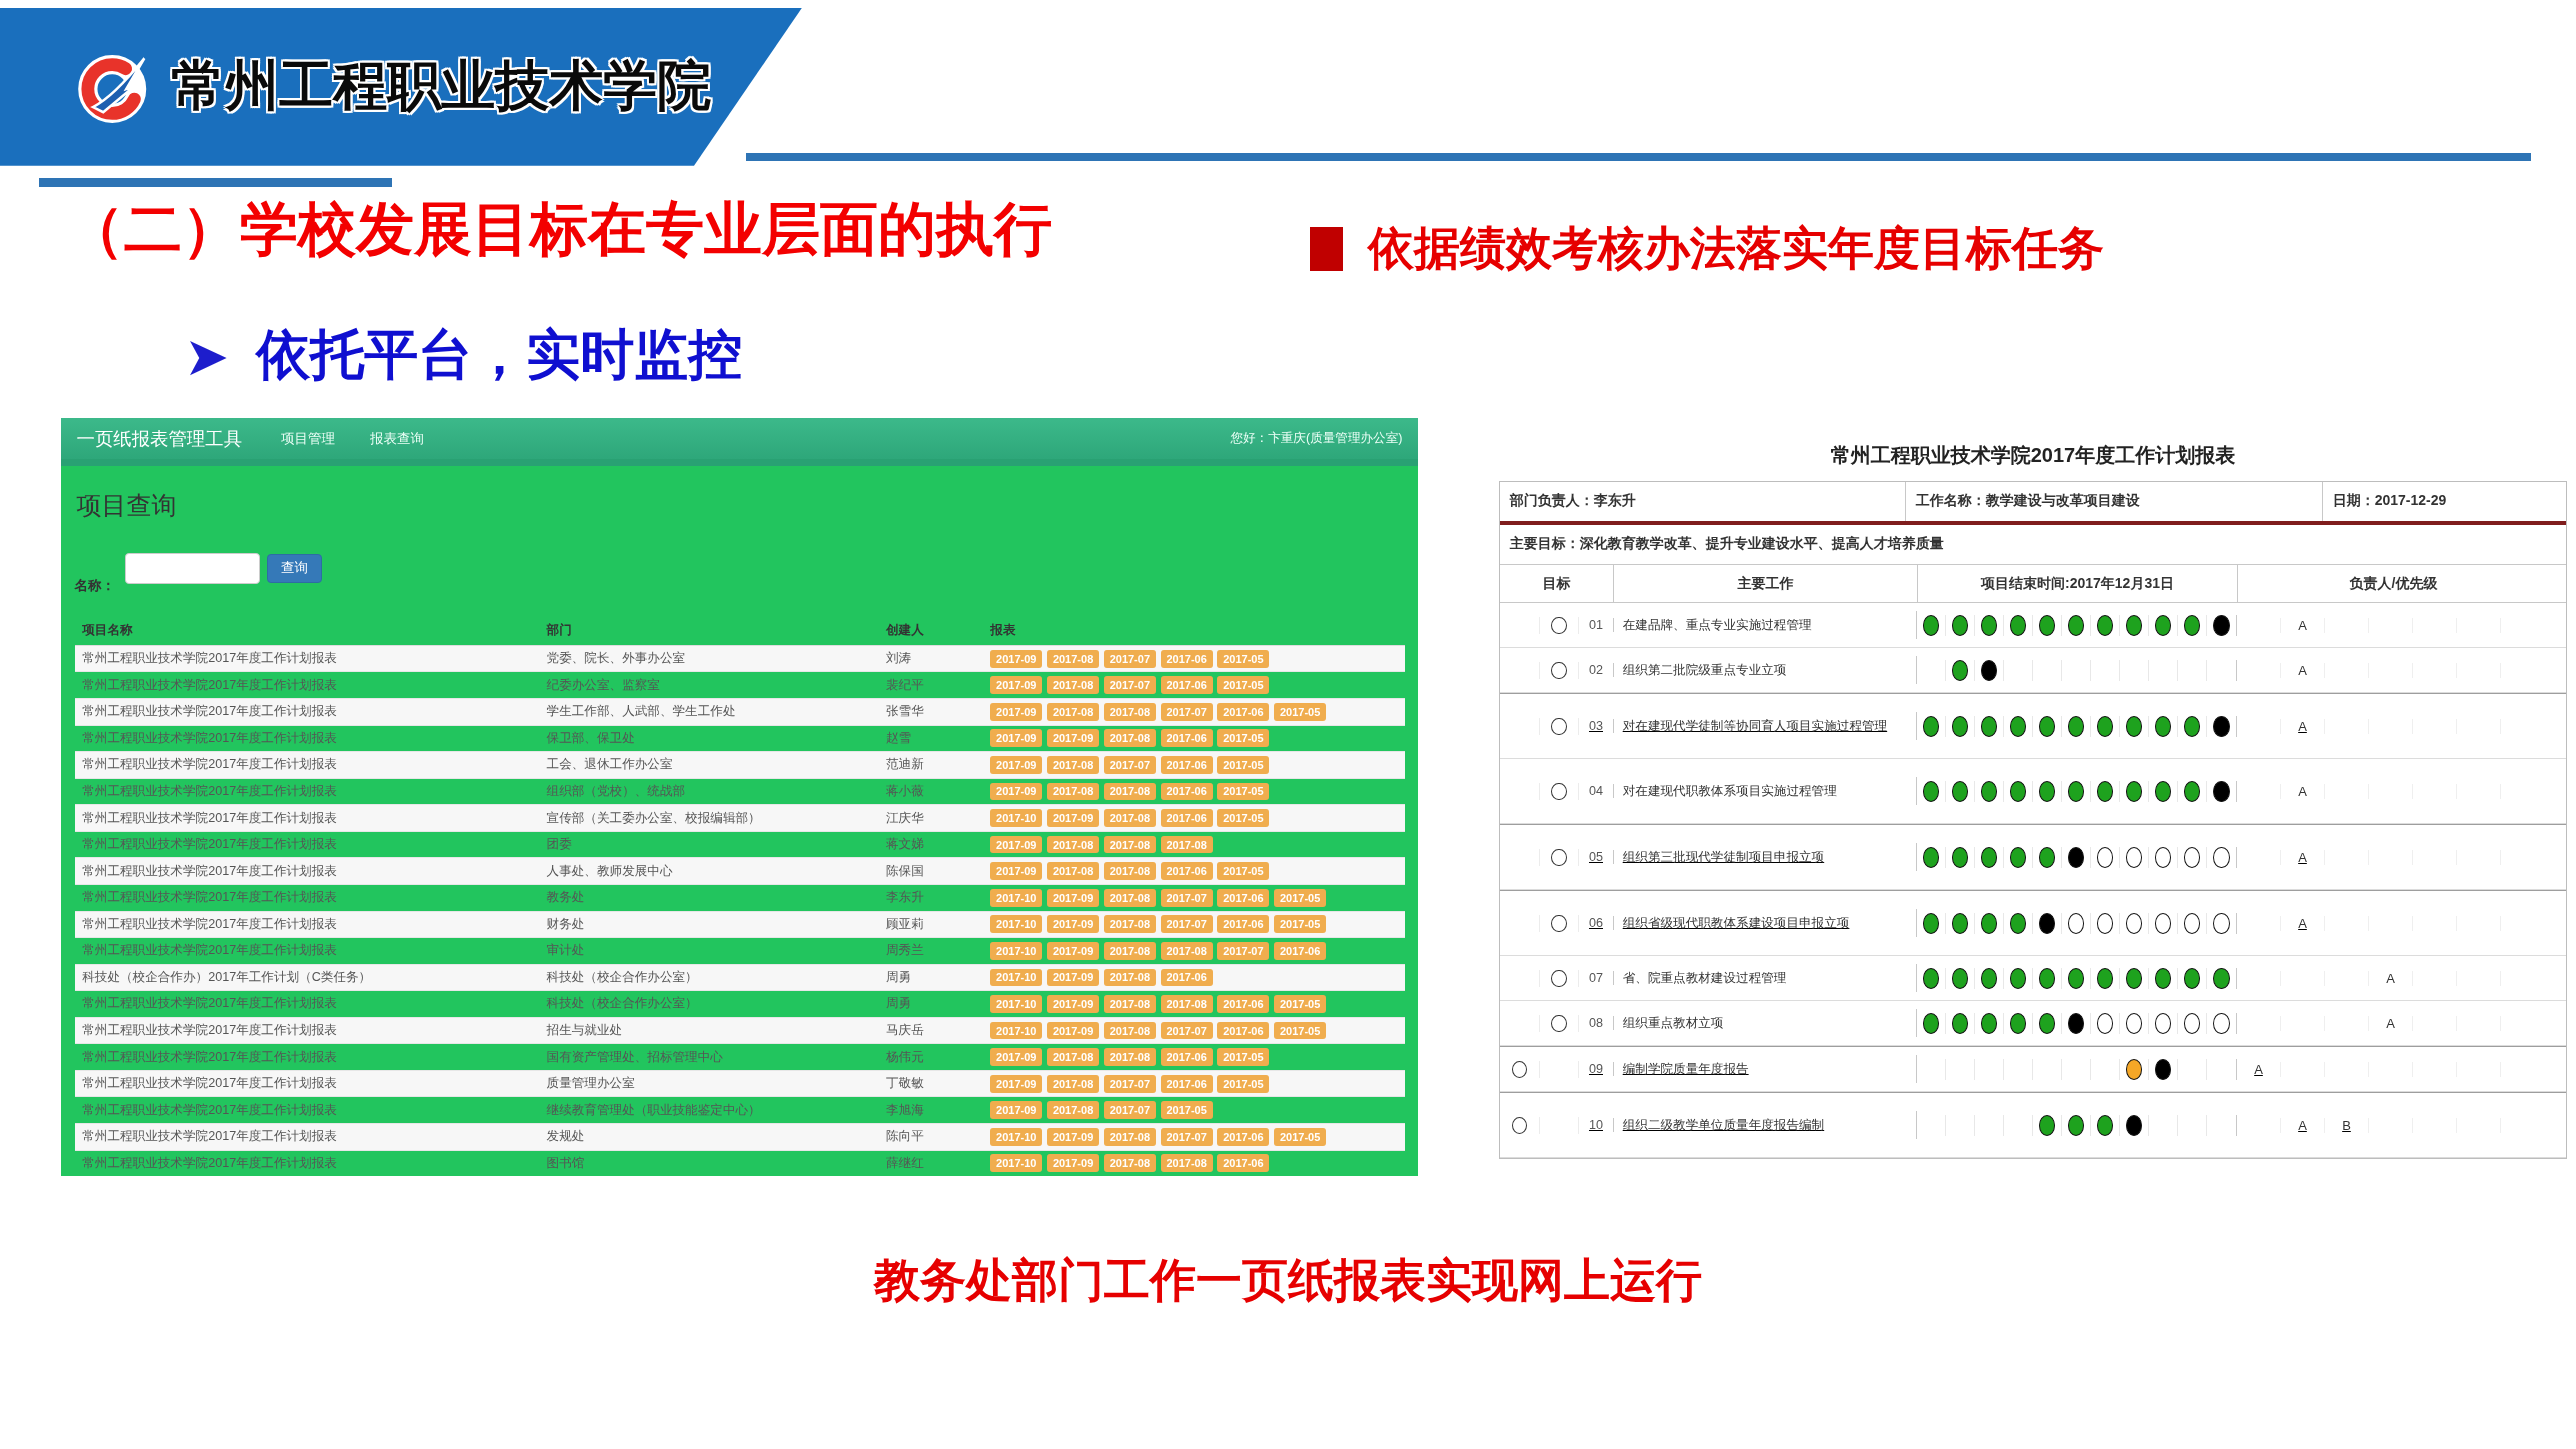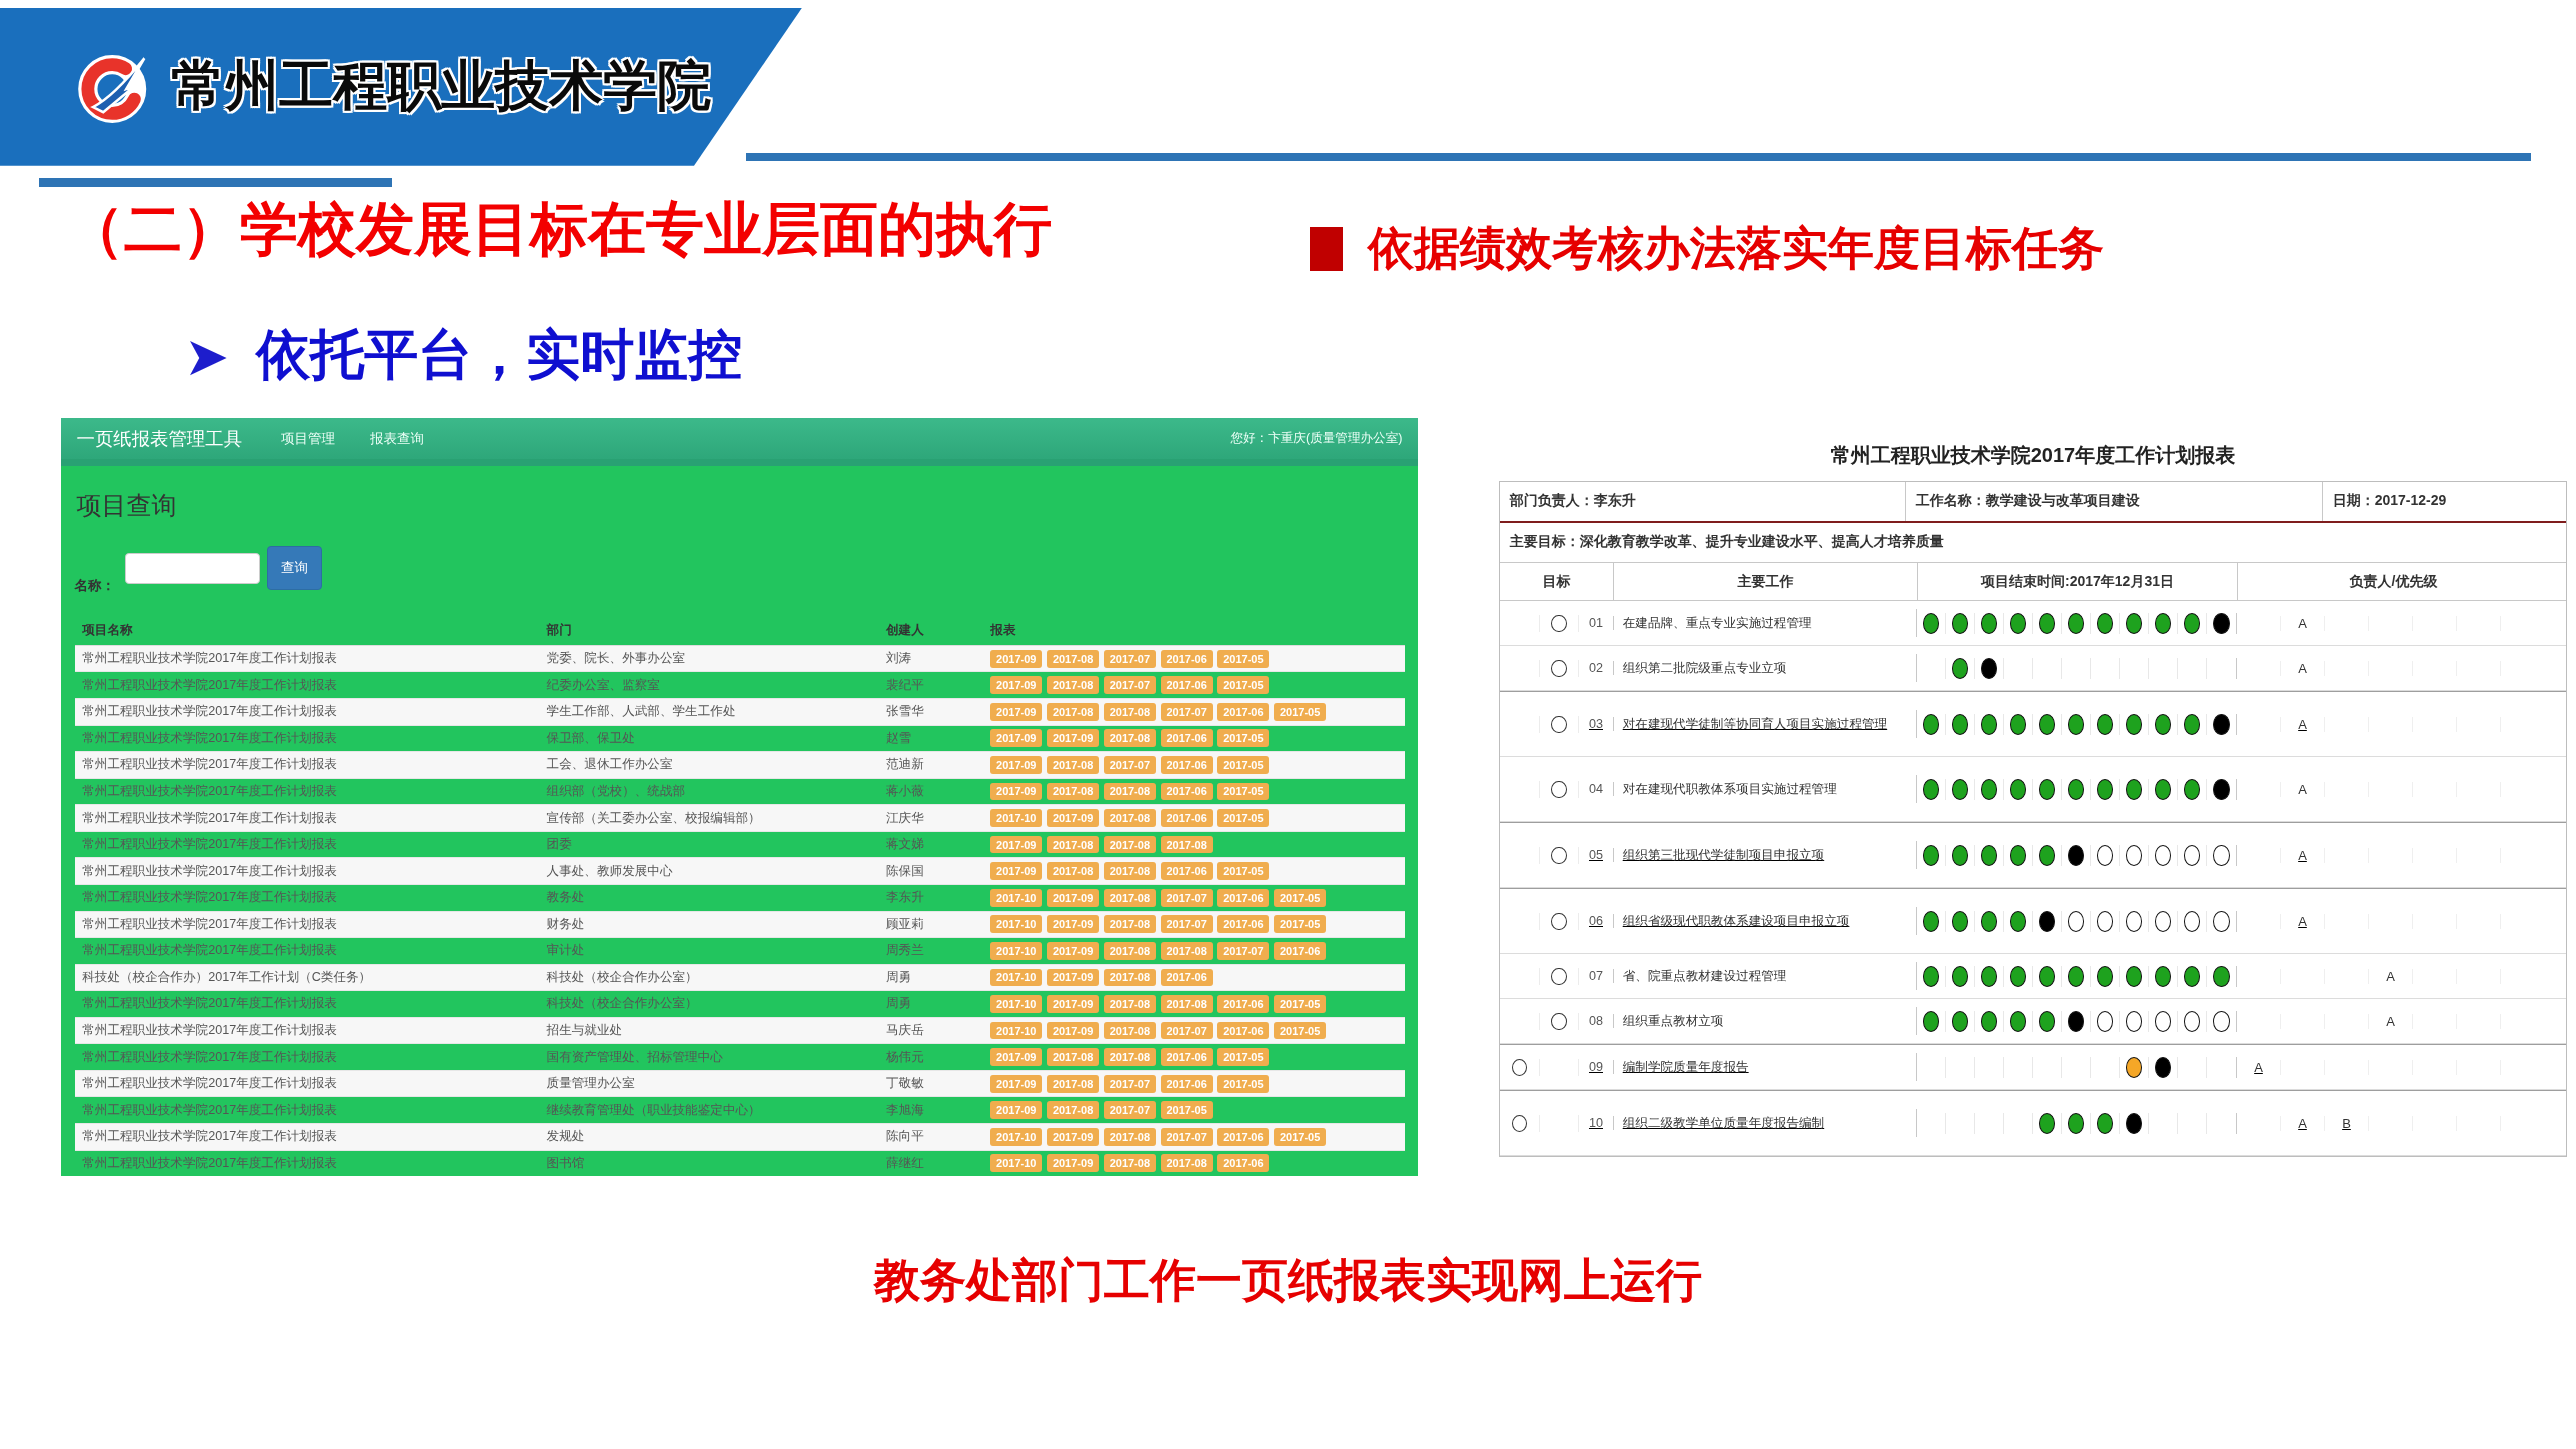--- a/index.html
+++ b/index.html
@@ -33,35 +33,35 @@
     color:#fff;padding:0 15.5px;position:relative;}
   .lnav .brand{font-size:18.4px;margin-right:39px;white-space:nowrap;}
   .lnav .mitem{font-size:13.5px;margin-right:35px;color:#ecfff7;cursor:pointer;}
   .lnav .user{position:absolute;right:15.5px;font-size:12.6px;color:#ecfff7;}
   .lnav-strip{height:6.8px;background:#29a173;}
   .lcontent{padding:11.6px 13.5px 0 13.5px;}
   .ltitle{font-size:25px;color:#333;font-weight:500;margin:11.6px 0 19.3px 1.9px;}
   .searchrow{display:flex;align-items:center;margin-bottom:21px;}
   .slabel{font-size:13.5px;color:#333;margin-right:9.7px;font-weight:700;margin-top:36px;}
   .sinput{width:129px;height:27px;border:1px solid #ccc;border-radius:3.9px;}
-  .sbtn{height:44px;padding:0 12.6px;background:#3579b8;color:#fff;border:1px solid #2d6da3;
+  .sbtn{height:29px;padding:0 12.6px;background:#3579b8;color:#fff;border:1px solid #2d6da3;
     border-radius:3.9px;font-size:13.5px;margin-left:7.7px;cursor:pointer;}
   table.ltable{width:100%;border-collapse:collapse;font-size:12.6px;color:#555;table-layout:fixed;}
   .ltable th{text-align:left;padding:5.8px 7.7px;border-bottom:1.9px solid #ddd;color:#333;font-size:12.6px;font-weight:700;}
   .ltable td{padding:3.9px 7.7px;border-top:1px solid #e7e7e7;overflow:hidden;white-space:nowrap;}
   .ltable tbody tr:nth-child(odd) td{background:#f7f7f7;}
   .col-name{width:449px;}.col-dept{width:324px;}.col-creator{width:89px;}
   .badge{display:inline-block;background:#f0ad4e;color:#fff;font-size:11px;padding:2.9px 5.8px;
     border-radius:2.9px;margin-right:4.8px;font-weight:700;}
 
   
   .right-panel{position:absolute;left:1499px;top:442px;width:1068px;}
   .rpt-title{text-align:center;font-size:20px;color:#222;font-weight:600;margin-bottom:11.6px;}
   .rpt{border:1px solid #bdbdbd;background:#fff;}
-  .rpt-info{display:flex;border-bottom:2px solid #7f1d1d;}
+  .rpt-info{display:flex;border-bottom:4px solid #7f1d1d;}
   .ri{padding:10.6px 9.7px;font-weight:700;font-size:14px;color:#333;box-sizing:border-box;}
   .ri.c1{width:406px;border-right:1px solid #c8c8c8;}
   .ri.c2{width:417px;border-right:1px solid #c8c8c8;}
   .ri.c3{flex:1;}
   .rpt-goal{padding:10.6px 9.7px;font-weight:700;font-size:14px;color:#333;border-bottom:1px solid #c8c8c8;}
   .rpt-head{display:flex;border-bottom:1px solid #c8c8c8;}
   .rh{padding:9.7px 3.9px;text-align:center;font-weight:700;font-size:14px;color:#333;
     border-right:1px solid #c8c8c8;box-sizing:border-box;}
   .h-goal{width:114px;}.h-task{width:304px;}.h-time{width:320px;}.h-prio{width:311px;border-right:none;}
   .rrow{display:flex;border-bottom:1px solid #dcdcdc;min-height:44px;align-items:center;}

